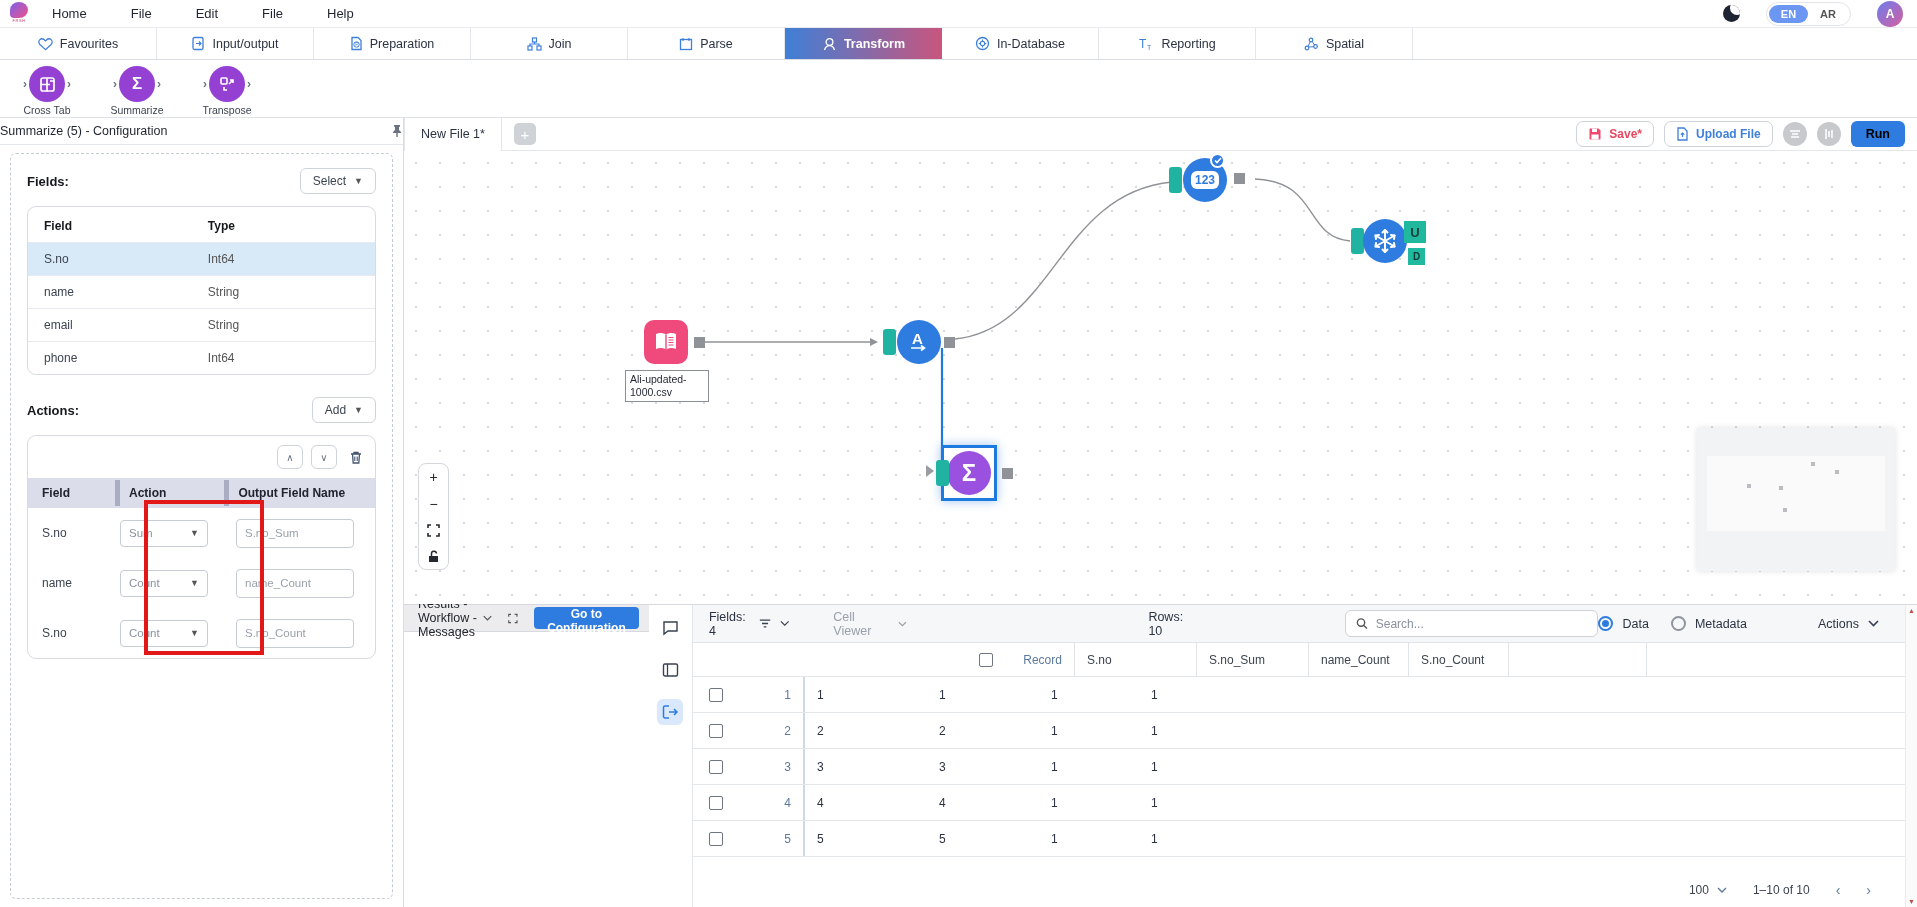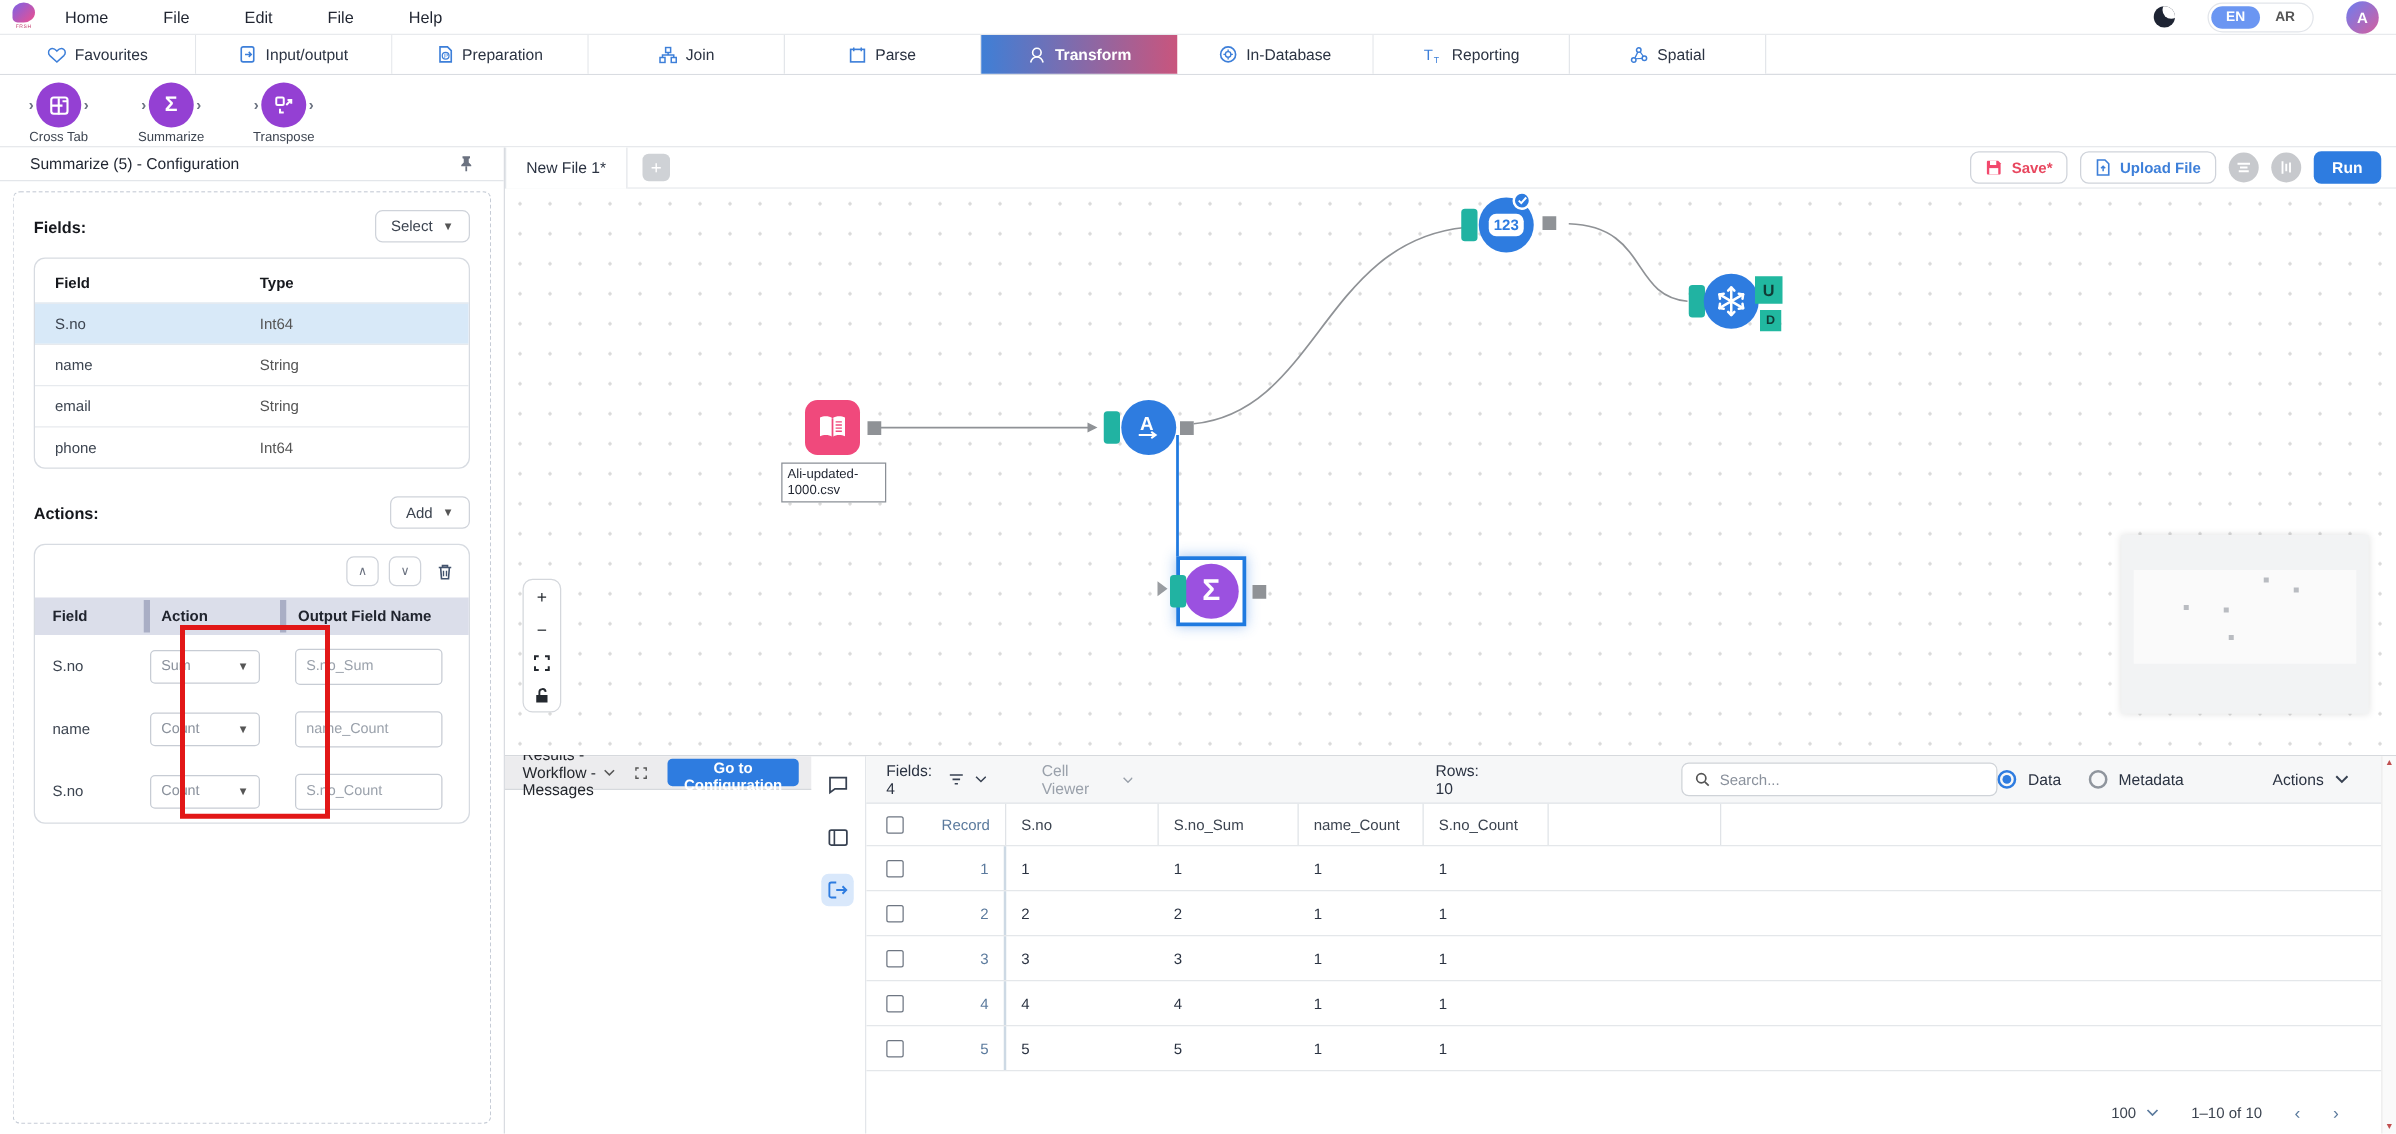--- a/index.html
+++ b/index.html
@@ -40,21 +40,21 @@
   .tool { display:flex; flex-direction:column; align-items:center; width:66px; }
   .tool-top { display:flex; align-items:center; gap:2px; }
   .tool-chev { color:#6b7280; font-size:12px; font-weight:bold; }
   .tool-circle { width:36px; height:36px; border-radius:50%; background:#9440d3; color:#fff;
     display:flex; align-items:center; justify-content:center; font-weight:bold; font-size:17px; }
   .tool-label { font-size:10.5px; color:#3c4450; margin-top:2px; white-space:nowrap; }
 
   
   .main { display:flex; height:789px; }
   .config { width:404px; border-right:1px solid #d9dce1; background:#fff; display:flex; flex-direction:column; }
-  .config-header { height:27px; display:flex; align-items:center; padding:0 24px;
+  .config-header { height:27px; display:flex; align-items:center; padding:0 0;
     border-bottom:1px solid #e3e6ea; font-size:12.5px; color:#1f2430; }
   .pin { margin-left:auto; color:#6b7280; }
   .config-body { flex:1; margin:8px 10px; border:1px dashed #c6ccd6; border-radius:6px; padding:14px 16px;
     position:relative; }
   .section-row { display:flex; align-items:center; }
   .section-label { font-size:13px; font-weight:bold; color:#16181d; }
   .dd-btn { margin-left:auto; border:1px solid #cfd3da; border-radius:6px; background:#fff;
     font-size:12px; color:#3c4450; padding:5px 12px; display:flex; align-items:center; gap:8px; cursor:pointer; }
   .dd-btn .caret { font-size:9px; color:#555; }
 
@@ -92,21 +92,21 @@
     border-right:1px solid #e3e6ea; border-left:1px solid #e3e6ea; background:#fff; }
   .plus-btn { width:22px; height:22px; margin-left:12px; border-radius:5px; background:#cfd2d6; color:#fff;
     font-size:15px; display:flex; align-items:center; justify-content:center; cursor:pointer; }
   .tabbar-right { margin-left:auto; display:flex; align-items:center; gap:10px; padding-right:12px; }
   .outline-btn { display:flex; align-items:center; gap:7px; border:1px solid #cfd3da; border-radius:7px;
     background:#fff; height:26px; padding:0 11px; font-size:12px; font-weight:bold; cursor:pointer; }
   .save-btn { color:#e8475f; }
   .upload-btn { color:#3d7fd9; }
   .circ-btn { width:24px; height:24px; border-radius:50%; background:#c7c9cd; color:#fff; display:flex;
     align-items:center; justify-content:center; }
-  .run-btn { background:#2e7ce0; color:#ffffff; font-size:12.5px; font-weight:bold; border:none; border-radius:6px;
+  .run-btn { background:#2e7ce0; color:#000000; font-size:12.5px; font-weight:bold; border:none; border-radius:6px;
     height:26px; padding:0 15px; cursor:pointer; }
 
   .canvas { position:relative; flex:1; background:#fff; overflow:hidden;
     background-image:radial-gradient(circle,#d9d9d9 1.2px, transparent 1.4px); background-size:24px 24px; }
   .node-circle { position:absolute; border-radius:50%; display:flex; align-items:center; justify-content:center; }
   .conn-teal { position:absolute; width:13px; height:26px; background:#21b3a2; border-radius:3px; }
   .conn-sq { position:absolute; width:11px; height:11px; background:#8f9296; }
   .node-label { position:absolute; background:#fff; border:1px solid #8a8f96; font-size:10.5px; color:#1f2430;
     padding:2px 4px; line-height:1.25; width:84px; }
   .zoomctl { position:absolute; width:31px; border:1px solid #d4d7dc; border-radius:8px; background:#fff;
@@ -137,21 +137,21 @@
     border:1px solid #cfd3d8; border-radius:6px; padding:0 10px; }
   .search-box input { border:none; outline:none; font-size:12px; width:100%; color:#333;
     font-family:"Liberation Sans", sans-serif; }
   .search-box input::placeholder { color:#8a919c; }
   .radio { width:15px; height:15px; border-radius:50%; border:2px solid #8f959d; display:inline-block; position:relative; }
   .radio.checked { border-color:#2e7ce0; }
   .radio.checked::after { content:""; position:absolute; inset:2px; border-radius:50%; background:#2e7ce0; }
 
   .res-table { flex:1; overflow:hidden; font-size:12px; color:#2b3342; }
   .trow { display:flex; height:36px; align-items:center; border-bottom:1px solid #e4e7ea; }
-  .trow.thead { height:34px; font-weight:normal; color:#3c4450; }
+  .trow.thead { height:34px; font-weight:normal; color:#3c4450;justify-content:center; }
   .tc { padding-left:12px; height:100%; display:flex; align-items:center; }
   .tc-check { width:46px; justify-content:center; padding-left:0; }
   .tc-record { width:66px; justify-content:flex-end; padding-right:12px; color:#5b7a9d; border-right:2px solid #cdd9e4; }
   .thead .tc-record { color:#5b7a9d; border-right:1px solid #e0e3e7; }
   .tc-a { width:122px; } .tc-b { width:112px; } .tc-c { width:100px; } .tc-d { width:100px; }
   .thead .tc-a,.thead .tc-b,.thead .tc-c,.thead .tc-d { border-right:1px solid #e0e3e7; }
   .thead .tc-e { width:138px; border-right:1px solid #e0e3e7; height:100%; }
   .checkbox { width:14px; height:14px; border:1.6px solid #6e7682; border-radius:2px; background:#fff; cursor:pointer; }
 
   .res-pagination { height:34px; display:flex; align-items:center; justify-content:flex-end; gap:26px;

